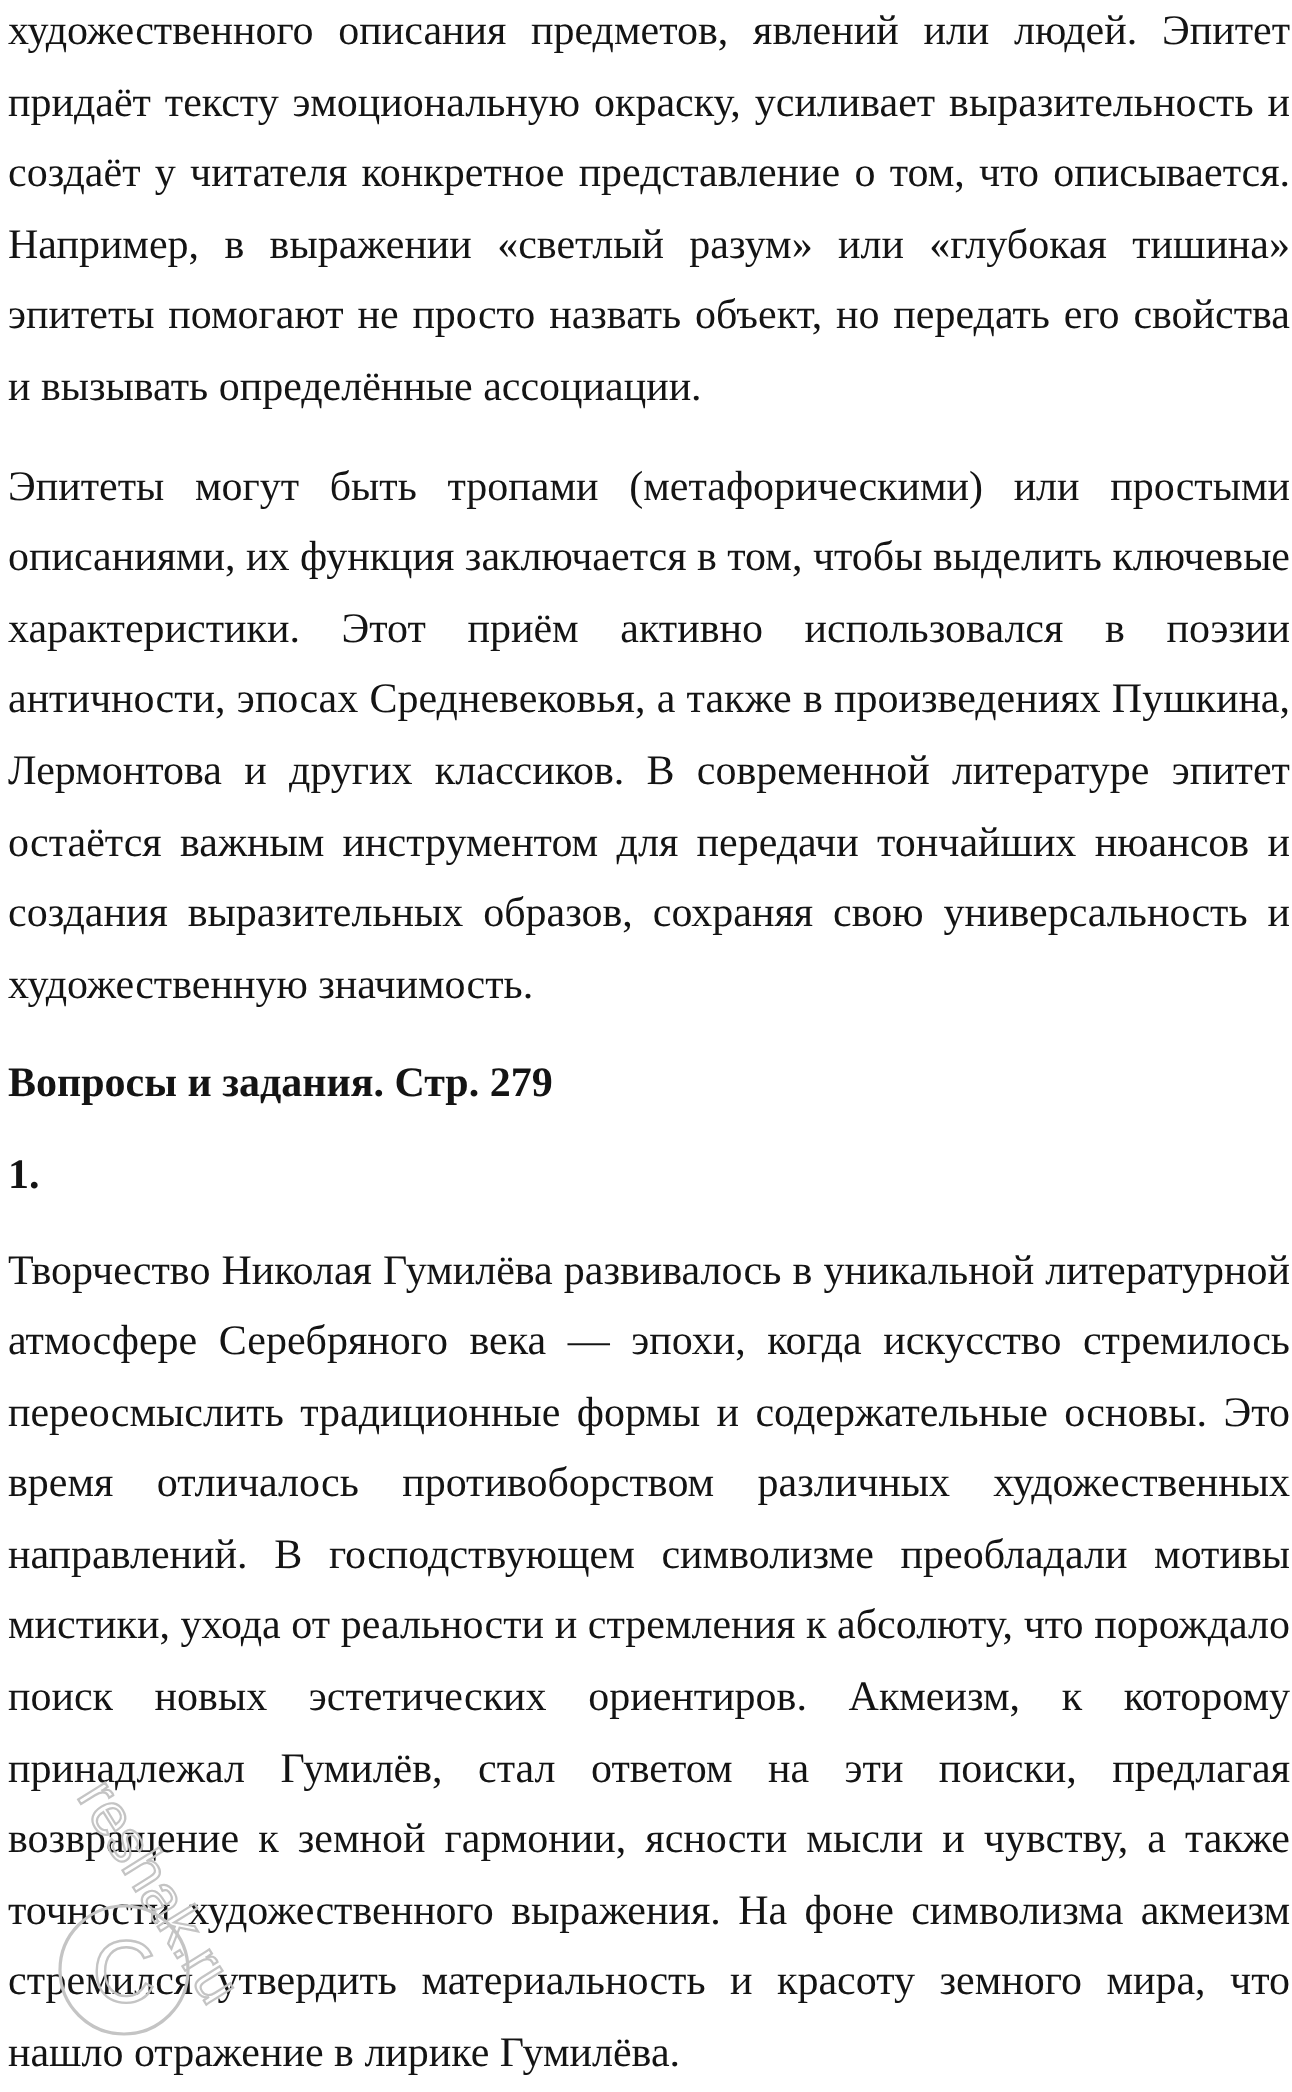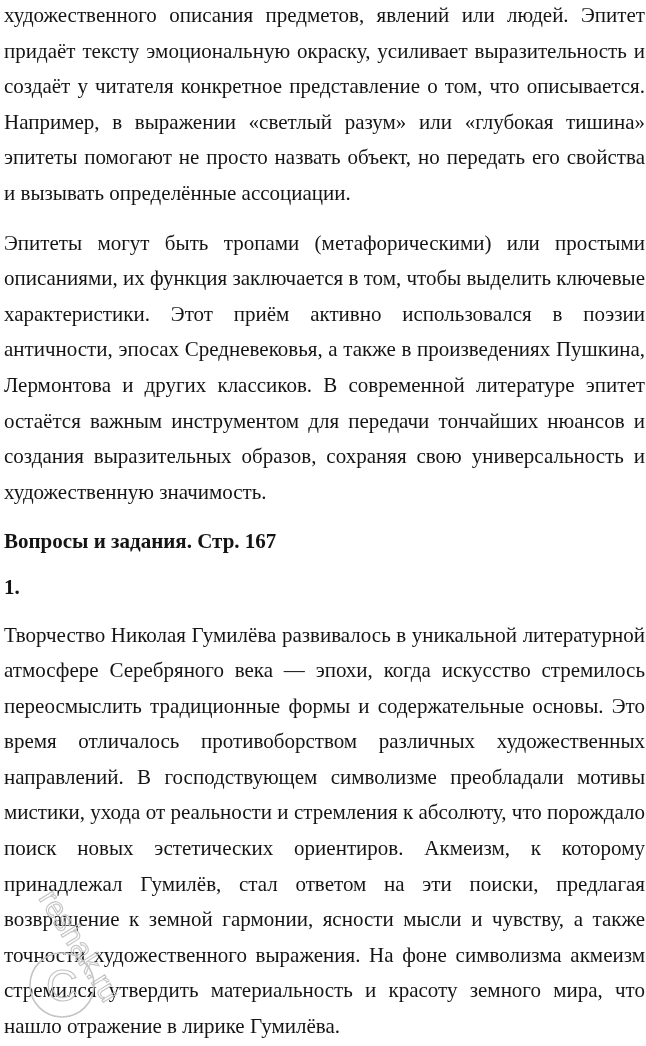--- a/index.html
+++ b/index.html
@@ -46,21 +46,21 @@
     height: 160px;
     pointer-events: none;
   }
 </style>
 </head>
 <body>
 
 <div class="page">
   <p class="para p-first">художественного описания предметов, явлений или людей. Эпитет придаёт тексту эмоциональную окраску, усиливает выразительность и создаёт у читателя конкретное представление о том, что описывается. Например, в выражении «светлый разум» или «глубокая тишина» эпитеты помогают не просто назвать объект, но передать его свойства и вызывать определённые ассоциации.</p>
   <p class="para">Эпитеты могут быть тропами (метафорическими) или простыми описаниями, их функция заключается в том, чтобы выделить ключевые характеристики. Этот приём активно использовался в поэзии античности, эпосах Средневековья, а также в произведениях Пушкина, Лермонтова и других классиков. В современной литературе эпитет остаётся важным инструментом для передачи тончайших нюансов и создания выразительных образов, сохраняя свою универсальность и художественную значимость.</p>
-  <div class="heading">Вопросы и задания. Стр. 167</div>
+  <div class="heading">Вопросы и задания. Стр. 279</div>
   <div class="qnum">1.</div>
   <p class="para">Творчество Николая Гумилёва развивалось в уникальной литературной атмосфере Серебряного века — эпохи, когда искусство стремилось переосмыслить традиционные формы и содержательные основы. Это время отличалось противоборством различных художественных направлений. В господствующем символизме преобладали мотивы мистики, ухода от реальности и стремления к абсолюту, что порождало поиск новых эстетических ориентиров. Акмеизм, к которому принадлежал Гумилёв, стал ответом на эти поиски, предлагая возвращение к земной гармонии, ясности мысли и чувству, а также точности художественного выражения. На фоне символизма акмеизм стремился утвердить материальность и красоту земного мира, что нашло отражение в лирике Гумилёва.</p>
 </div>
 
 <div class="watermark">
   <svg width="140" height="160" viewBox="0 0 140 160" xmlns="http://www.w3.org/2000/svg">
     <circle cx="42" cy="105" r="32" fill="none" stroke="#c4c4c4" stroke-width="1.6"></circle>
     <text x="42" y="121" text-anchor="middle" font-family="Liberation Sans, sans-serif" font-size="44" fill="none" stroke="#c4c4c4" stroke-width="1.2">C</text>
     <text x="0" y="0" transform="translate(18,18) rotate(58)" font-family="Liberation Sans, sans-serif" font-size="30" fill="none" stroke="#c4c4c4" stroke-width="1.1">reshak.ru</text>
   </svg>

